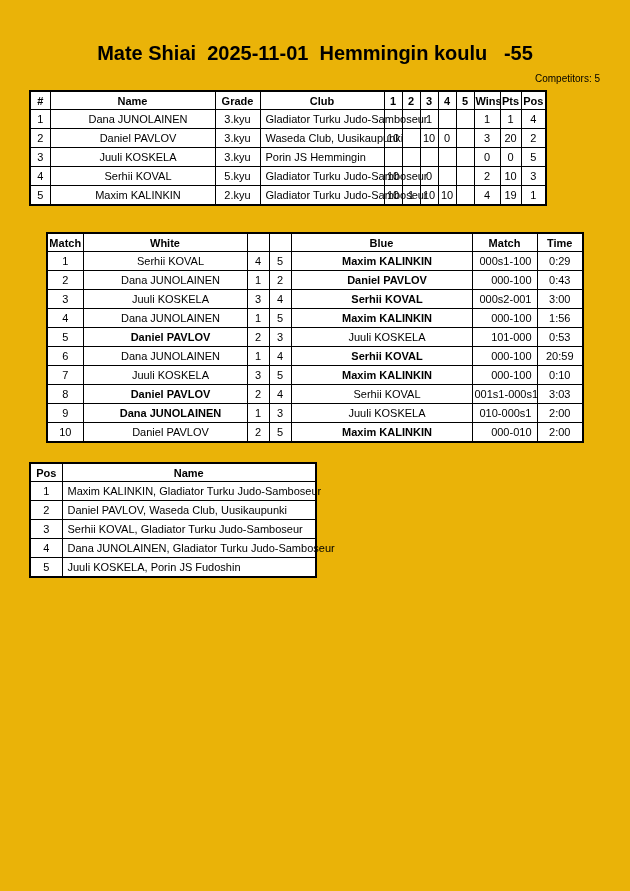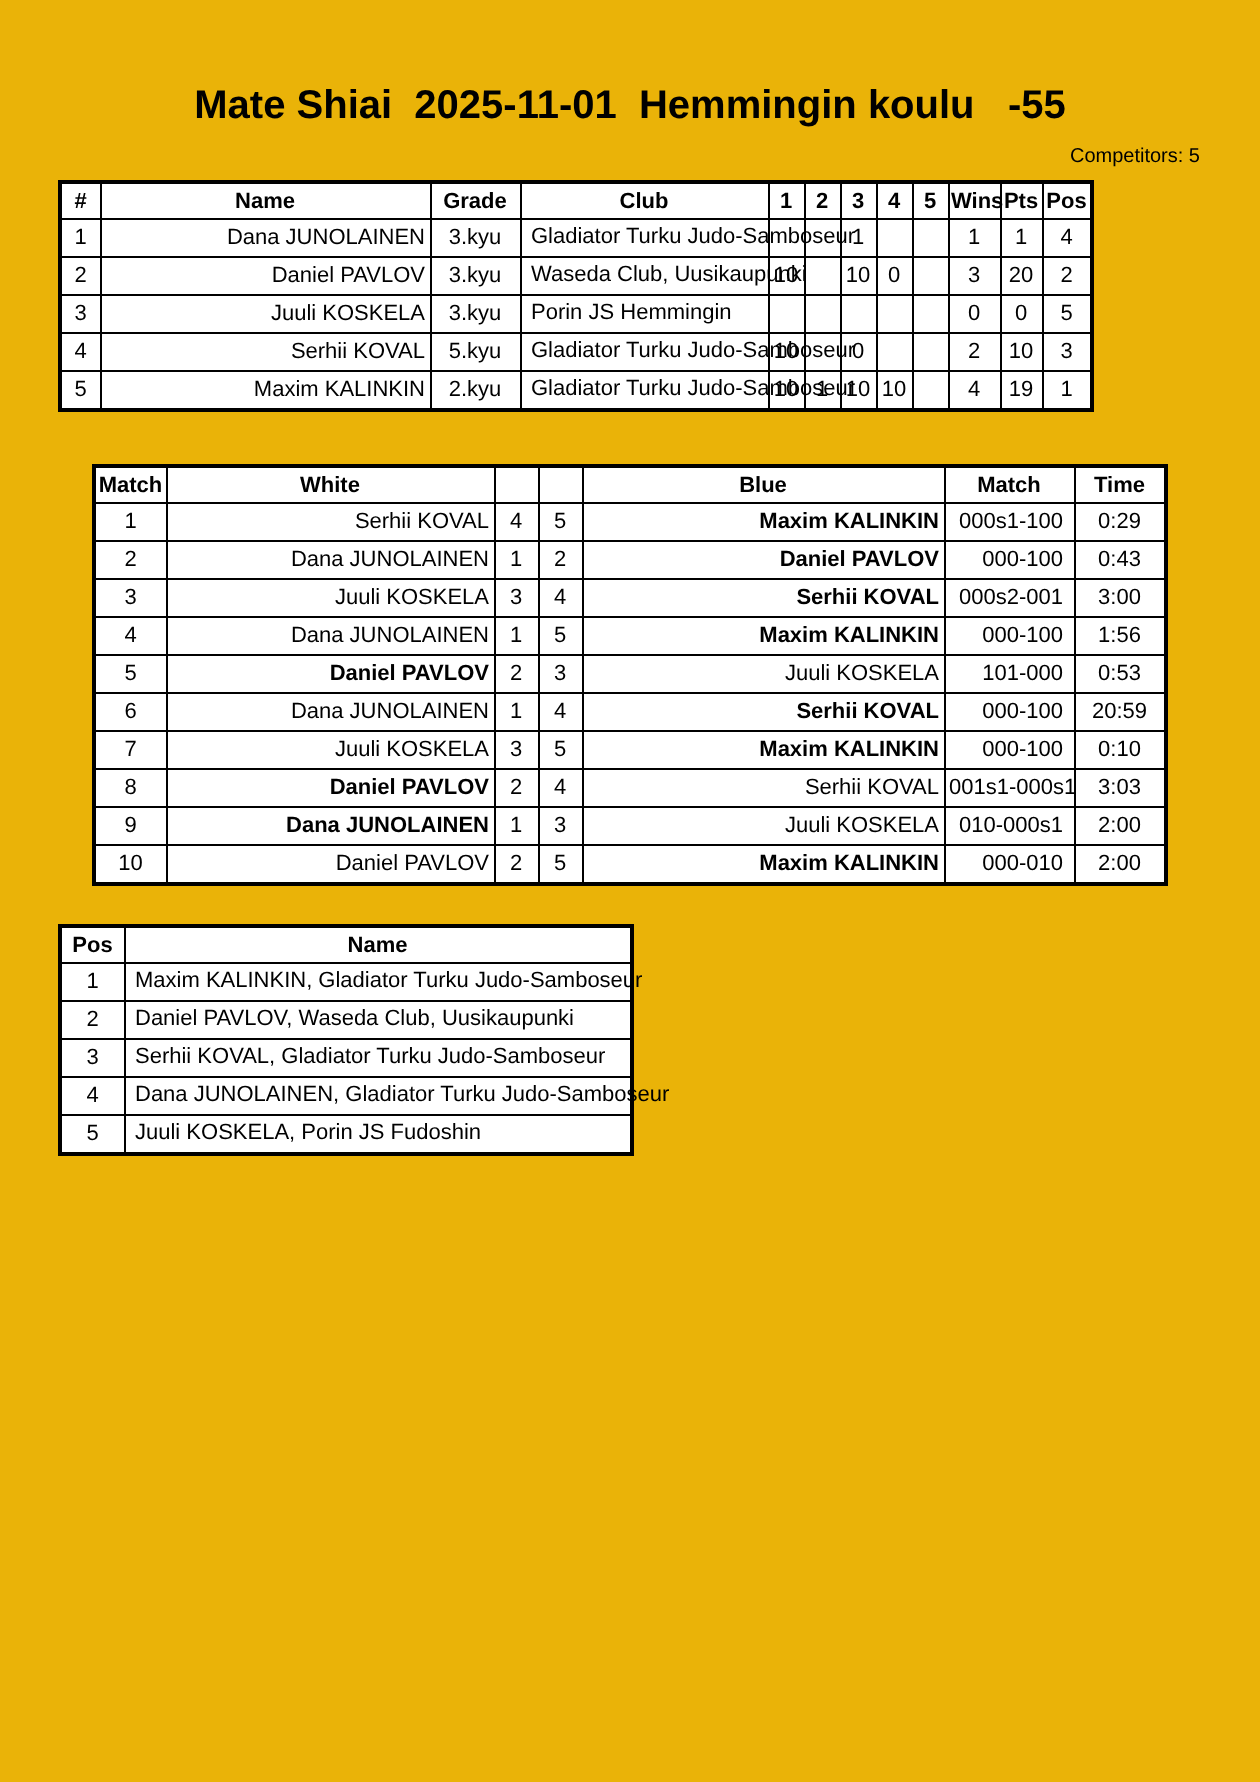--- a/index.html
+++ b/index.html
@@ -11,21 +11,21 @@
   .comp-count{position:absolute;top:73px;right:30px;font-size:10px;}
   #matches-title{top:211px;left:30px;width:535px;}
   #results-title{top:443px;left:30px;width:285px;}
   table.grid{position:absolute;border-collapse:collapse;table-layout:fixed;border:2px solid #000;background:#fff;}
   #competitors-table{top:90px;left:29px;width:516px;}
   #matches-table{top:232px;left:46px;width:536px;}
   #results-table{top:462px;left:29px;width:286px;}
   .grid th,.grid td{border:1px solid #000;font-size:11px;height:18px;padding:0 2px;overflow:visible;white-space:nowrap;}
   .grid th{height:17px;font-weight:bold;text-align:center;padding:0 1px;}
   .grid td.c{text-align:center;}
-  .grid td.l{text-align:right;padding-left:13px;}
+  .grid td.l{text-align:center;padding-left:13px;}
   .grid td.r{text-align:right;padding-right:5px;}
   .grid td.ovf{position:relative;padding:0;}
   .grid td.ovf span{position:absolute;left:5px;top:50%;transform:translateY(-50%);white-space:nowrap;z-index:3;line-height:1;}
   tr[data-winner="white"] td.white-name{font-weight:bold;}
   tr[data-winner="blue"] td.blue-name{font-weight:bold;}
 </style>
 </head>
 <body>
 
 <div class="page">

